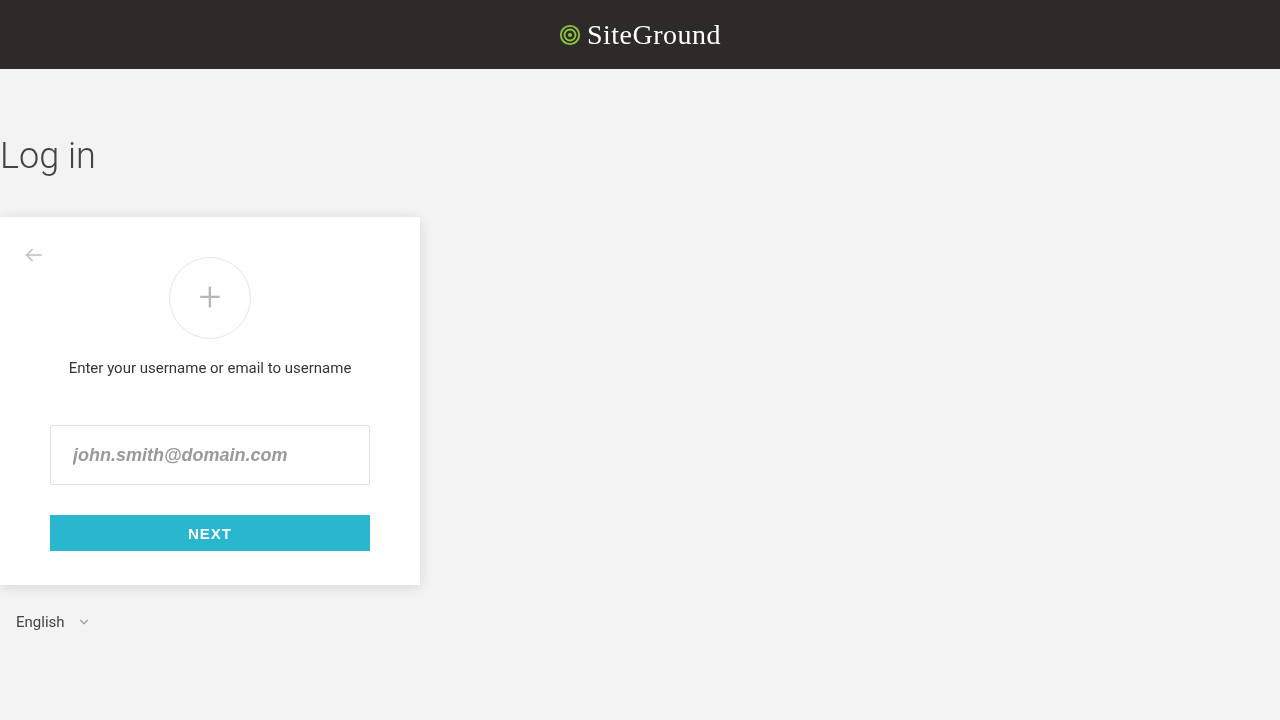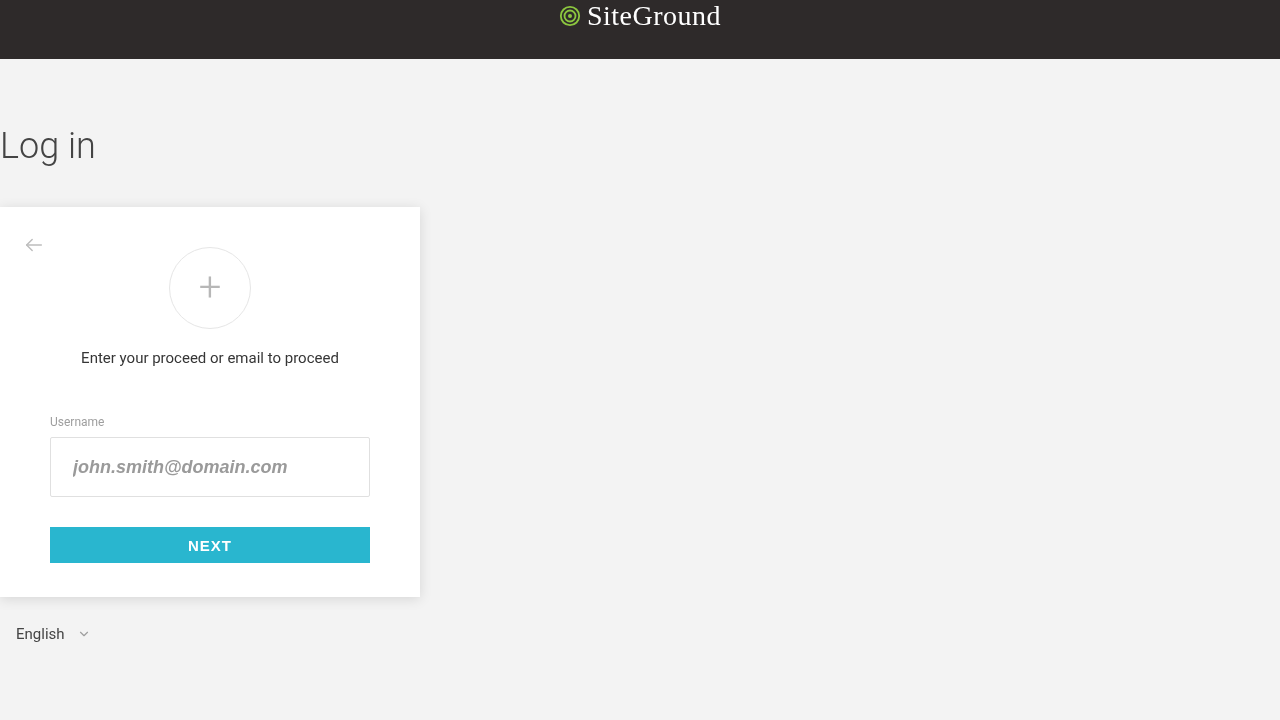--- a/index.html
+++ b/index.html
@@ -1,16 +1,16 @@
 <!DOCTYPE html>
 <html><head>
 <meta charset="utf-8">
 <style>
   html,body{margin:0;padding:0;width:1280px;height:720px;background:#f3f3f3;font-family:-apple-system,BlinkMacSystemFont,"Segoe UI",Roboto,Helvetica,Arial,sans-serif;color:#363636;overflow:hidden}
-  .header{background:#2e2a2a;height:59px;display:flex;align-items:flex-start;justify-content:center}
+  .header{background:#2e2a2a;height:69px;display:flex;align-items:center;justify-content:center}
   .logo{display:flex;align-items:center;gap:6px;font-family:"Comic Sans MS","Brush Script MT",cursive;color:#fff;font-size:28px;font-weight:400;letter-spacing:.5px}
   .logo svg{display:block}
   .main{display:flex;flex-direction:column;}
   .page-title{font-size:36px;font-weight:300;color:#444;margin:66px 0 40px}
   .card{width:420px;background:#fff;padding:30px 50px 34px;box-shadow:0 2px 12px rgba(0,0,0,.12);position:relative;box-sizing:border-box}
   .back{position:absolute;left:22px;top:26px;width:24px;height:24px;display:flex;align-items:center;justify-content:center;cursor:pointer;color:#bdbdbd}
   .avatar-circle{width:80px;height:80px;border:1px solid #e6e6e6;border-radius:50%;margin:10px auto 20px;display:flex;align-items:center;justify-content:center;color:#b7b7b7;font-size:40px;font-weight:300;line-height:1;cursor:default}
   .instruction{text-align:center;font-size:15px;color:#363636;margin-bottom:48px}
   .field-label{font-size:12px;color:#9e9e9e;margin-bottom:8px}
   .text-input{width:100%;box-sizing:border-box;height:60px;border:1px solid #e0e0e0;border-radius:2px;padding:4px 22px;font-size:18px;font-style:italic;color:#444;outline:none}
@@ -43,23 +43,22 @@
       <svg width="22" height="22" viewBox="0 0 24 24" fill="none" stroke="currentColor" stroke-width="1.6" stroke-linecap="round" stroke-linejoin="round">
         <line x1="20" y1="12" x2="4" y2="12"></line>
         <polyline points="10 6 4 12 10 18"></polyline>
       </svg>
     </div>
 
     <div class="avatar-circle">
       <span>+</span>
     </div>
 
-    <div class="instruction">Enter your proceed or email to proceed</div>
+    <div class="instruction">Enter your username or email to username</div>
 
-    <div class="field-label">Username</div>
     <input class="text-input" type="text" placeholder="john.smith@domain.com" style="">
 
     <button class="primary-btn">NEXT</button>
 
   </div>
 
   <div class="lang-switch">
     <span class="lang-label">English</span>
     <svg class="chevron" width="14" height="14" viewBox="0 0 24 24" fill="none" stroke="currentColor" stroke-width="2" stroke-linecap="round" stroke-linejoin="round">
       <polyline points="6 9 12 15 18 9"></polyline>

